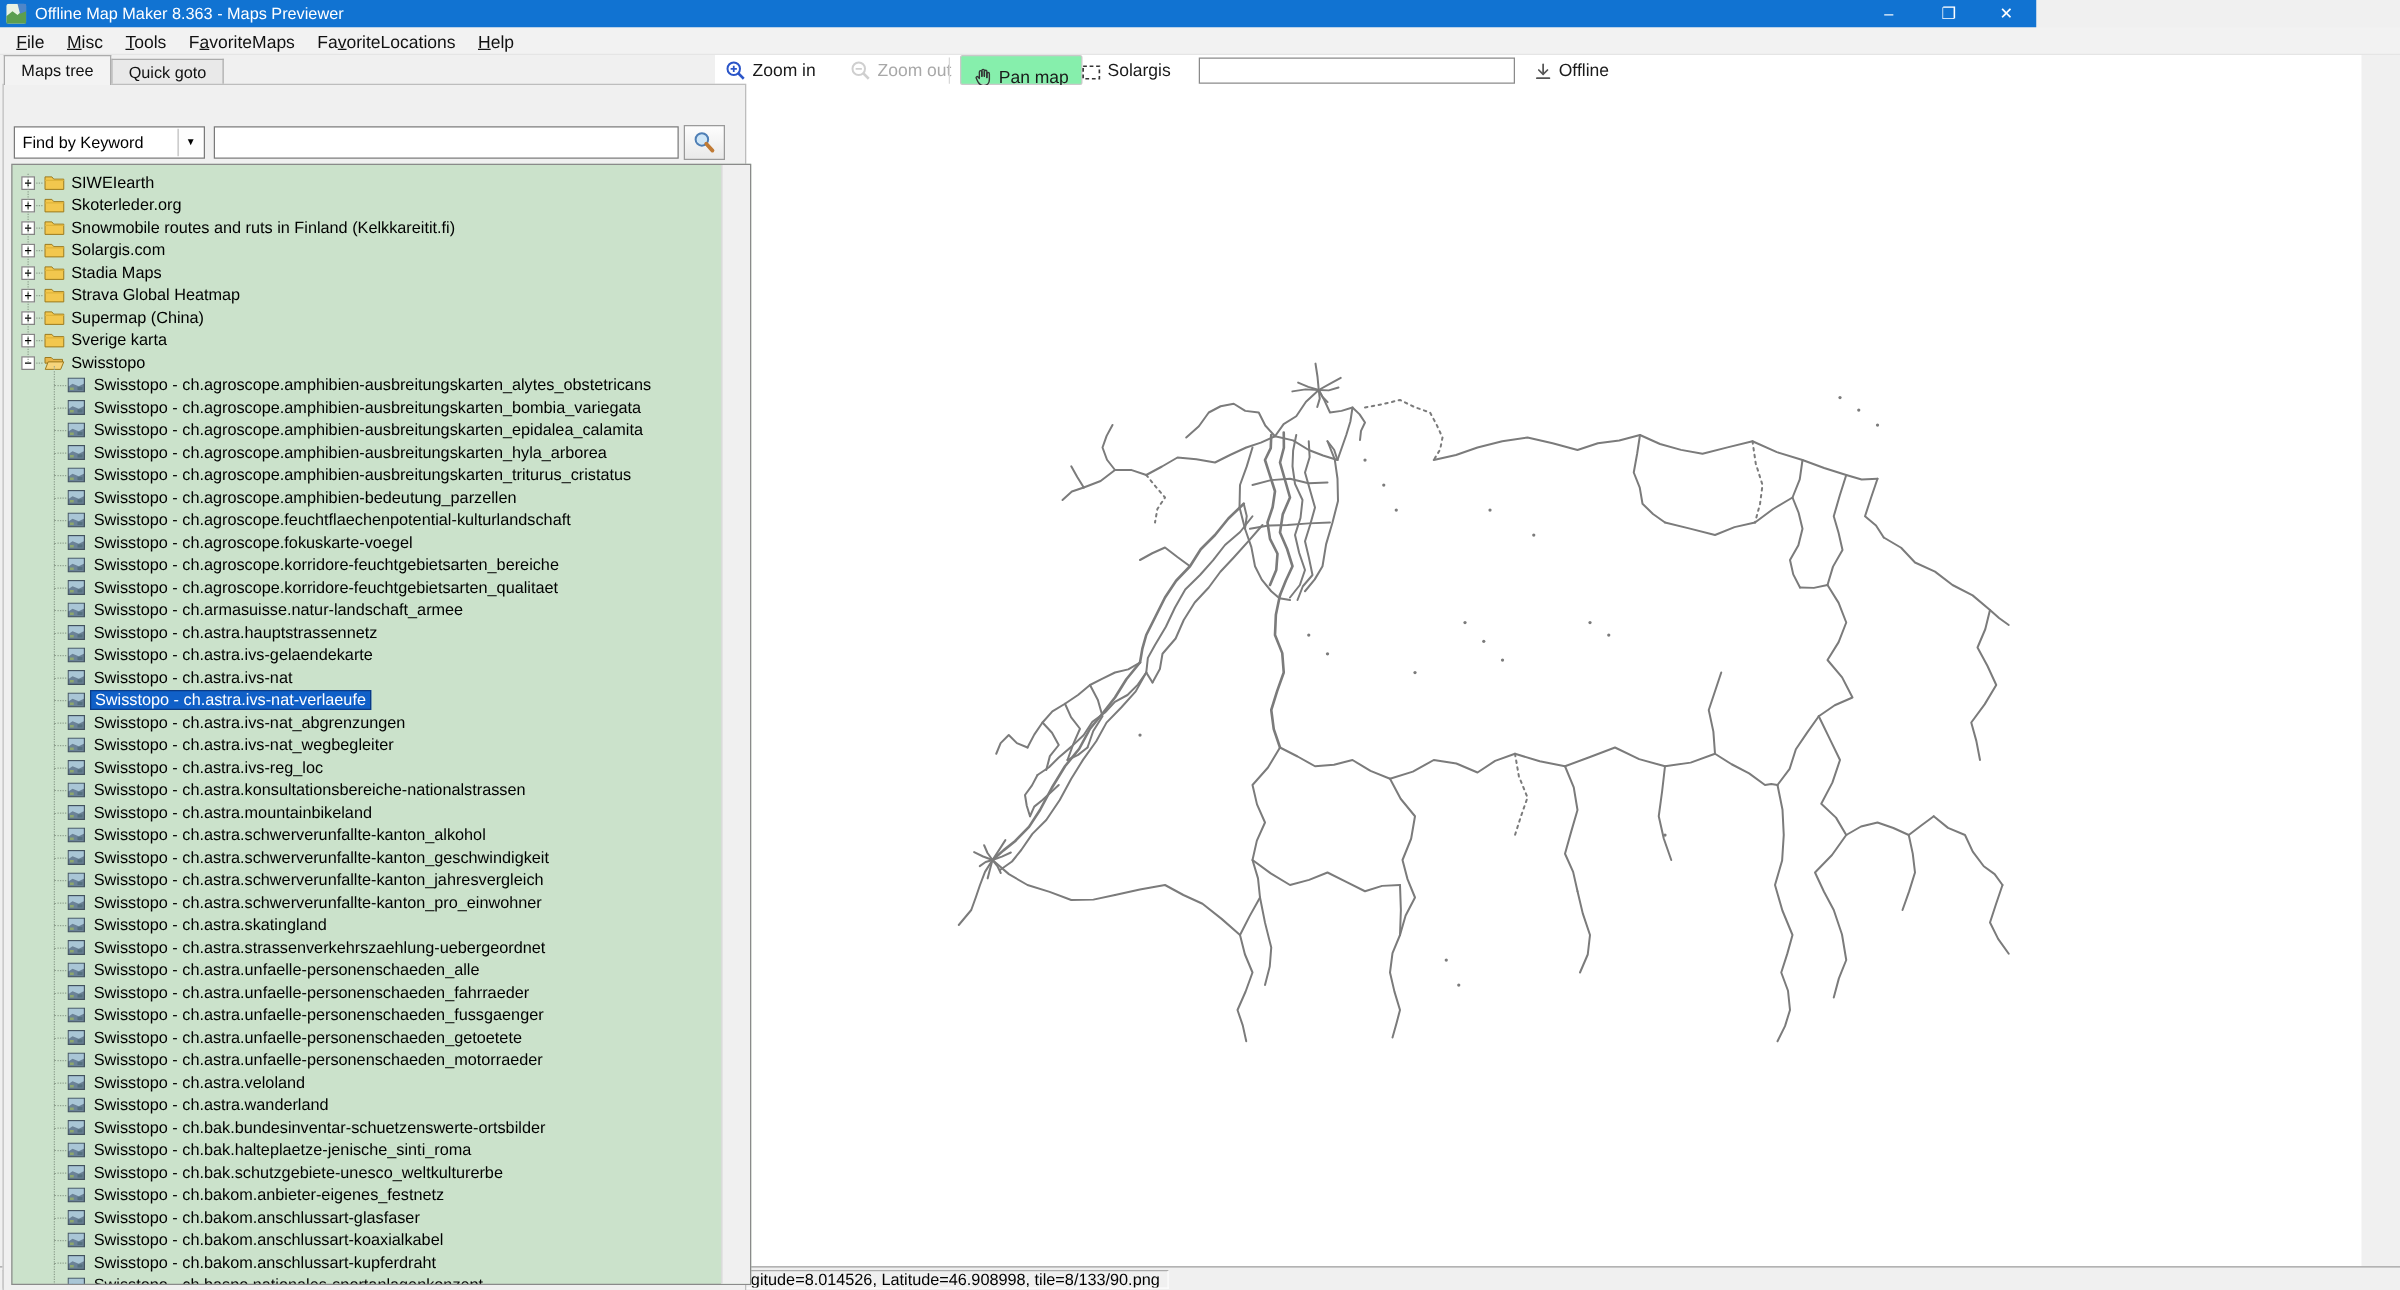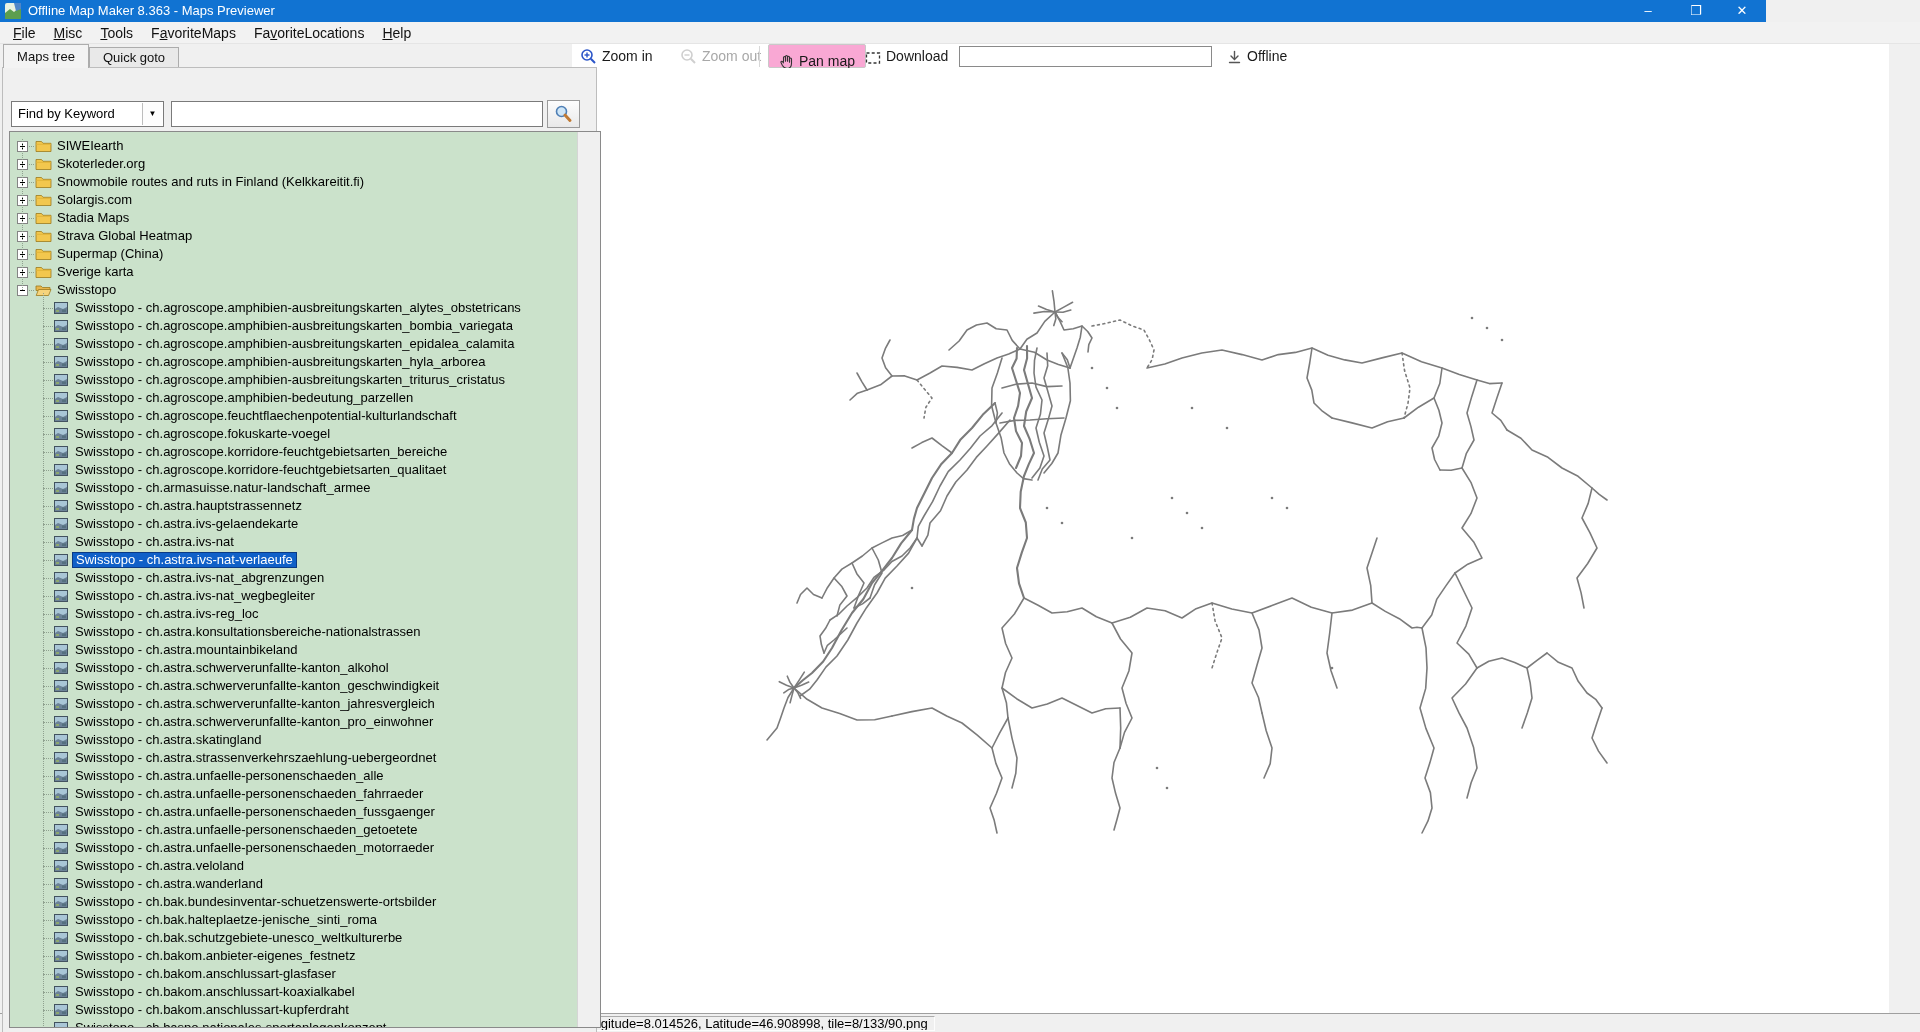--- a/index.html
+++ b/index.html
@@ -1,20 +1,20 @@
 <!DOCTYPE html>
 <html><head>
 <meta charset="utf-8">
 <style>
   html,body{margin:0;padding:0;background:#4a4a4a;}
   *{box-sizing:border-box;}
   #win{position:relative;width:1920px;height:1032px;background:#f0f0f0;
        font-family:"Liberation Sans",sans-serif;overflow:hidden;-webkit-font-smoothing:antialiased;}
   
-  #titlebar{position:absolute;left:0;top:0;width:1766px;height:22px;background:#1173d2;color:#fff;}
+  #titlebar{position:absolute;left:0;top:0;width:1629px;height:22px;background:#1173d2;color:#fff;}
   #appicon{position:absolute;left:5px;top:3px;width:16px;height:16px;}
   #title-text{position:absolute;left:28px;top:0;height:22px;line-height:22px;font-size:13px;color:#fff;white-space:nowrap;}
   .cap-btn{position:absolute;top:0;height:22px;width:44px;text-align:center;line-height:21px;font-size:13px;color:#fff;cursor:default;}
   #btn-min{right:96px;} #btn-max{right:48px;} #btn-close{right:0;width:48px;}
   
   #menubar{position:absolute;left:0;top:22px;width:1920px;height:22px;background:#f2f2f2;border-bottom:1px solid #e5e5e5;display:flex;align-items:stretch;padding-left:4px;}
   .menu-item{padding:0 9px;line-height:22px;font-size:14px;color:#111;white-space:nowrap;}
   .menu-item u{text-decoration:underline;}
   
   #left-panel{position:absolute;left:0;top:44px;width:600px;height:969px;background:#f0f0f0;}
@@ -40,21 +40,21 @@
   .ebox.plus:after{content:"";position:absolute;left:4px;top:2px;width:1px;height:5px;background:#000;}
   .dotv{position:absolute;border-left:1px dotted #8fa18f;width:0;}
   .doth{position:absolute;border-top:1px dotted #8fa18f;height:0;}
   
   #splitter{position:absolute;left:600px;top:44px;width:3px;height:969px;background:#f0f0f0;border-right:1px solid #a8a8a8;}
   #right-panel{position:absolute;left:572px;top:44px;width:1317px;height:969px;background:#ffffff;}
   
   .tb-item{position:absolute;top:0;height:24px;line-height:24px;font-size:14px;color:#1a1a1a;white-space:nowrap;}
   .tb-item svg{vertical-align:-4px;margin-right:5px;}
   #tb-zoomout{color:#a8a8a8;}
-  #tb-pan{background:#f9a8d4;border:1px solid #c9c9c9;border-radius:2px;padding:4px 10px;}
+  #tb-pan{background:#86efac;border:1px solid #c9c9c9;border-radius:2px;padding:4px 10px;}
   #tb-sep{position:absolute;left:187px;top:2px;width:1px;height:21px;background:#d8d8d8;}
   #tb-input{position:absolute;left:387px;top:2px;width:253px;height:21px;border:1px solid #8a8a8a;background:#fff;font-size:13px;padding:0 4px;font-family:"Liberation Sans",sans-serif;}
   #map-toolbar{position:absolute;left:0;top:0;width:1317px;height:24px;background:#fff;}
   
   #map-area{position:absolute;left:0;top:24px;width:1317px;height:945px;background:#fff;}
   
   #statusbar{position:absolute;left:0;top:1013px;width:1920px;height:19px;background:#f0f0f0;border-top:1px solid #9f9f9f;}
   .sb-panel{position:absolute;top:2px;height:15px;line-height:14px;font-size:13px;color:#000;padding:0 5px;white-space:nowrap;overflow:hidden;
             border:1px solid;border-color:#ababab #fdfdfd #fdfdfd #ababab;background:#f0f0f0;}
 </style>
@@ -727,21 +727,21 @@
             <path d="M4.5 8 V3.5 a1 1 0 0 1 2 0 V7"></path>
             <path d="M6.5 7 V2.5 a1 1 0 0 1 2 0 V7"></path>
             <path d="M8.5 7 V3.2 a1 1 0 0 1 2 0 V8"></path>
             <path d="M10.5 8 V5 a1 1 0 0 1 2 0 v4.5 c0 3-1.5 5-4.5 5 -2.5 0-3.5-1-4.7-3.2 L2 8.6 c-.5-1 .8-1.8 1.5-1 l1 1.2"></path>
           </g>
         </svg><span>Pan map</span>
       </div>
       <div class="tb-item" id="tb-rect" style="left:293px;">
         <svg width="16" height="14" viewBox="0 0 16 14">
           <rect x="1.5" y="2" width="13" height="10" fill="none" stroke="#333" stroke-width="1.3" stroke-dasharray="3 2.2"></rect>
-        </svg><span>Download</span>
+        </svg><span>Solargis</span>
       </div>
       <input id="tb-input" value="" style="">
       <div class="tb-item" id="tb-download" style="left:655px;">
         <svg width="15" height="15" viewBox="0 0 15 15">
           <g stroke="#555" stroke-width="1.4" fill="none" stroke-linecap="round">
             <line x1="7.5" y1="1.5" x2="7.5" y2="9"></line>
             <polyline points="4,6 7.5,9.5 11,6"></polyline>
             <line x1="2.5" y1="12.5" x2="12.5" y2="12.5"></line>
           </g>
         </svg><span>Offline</span>

